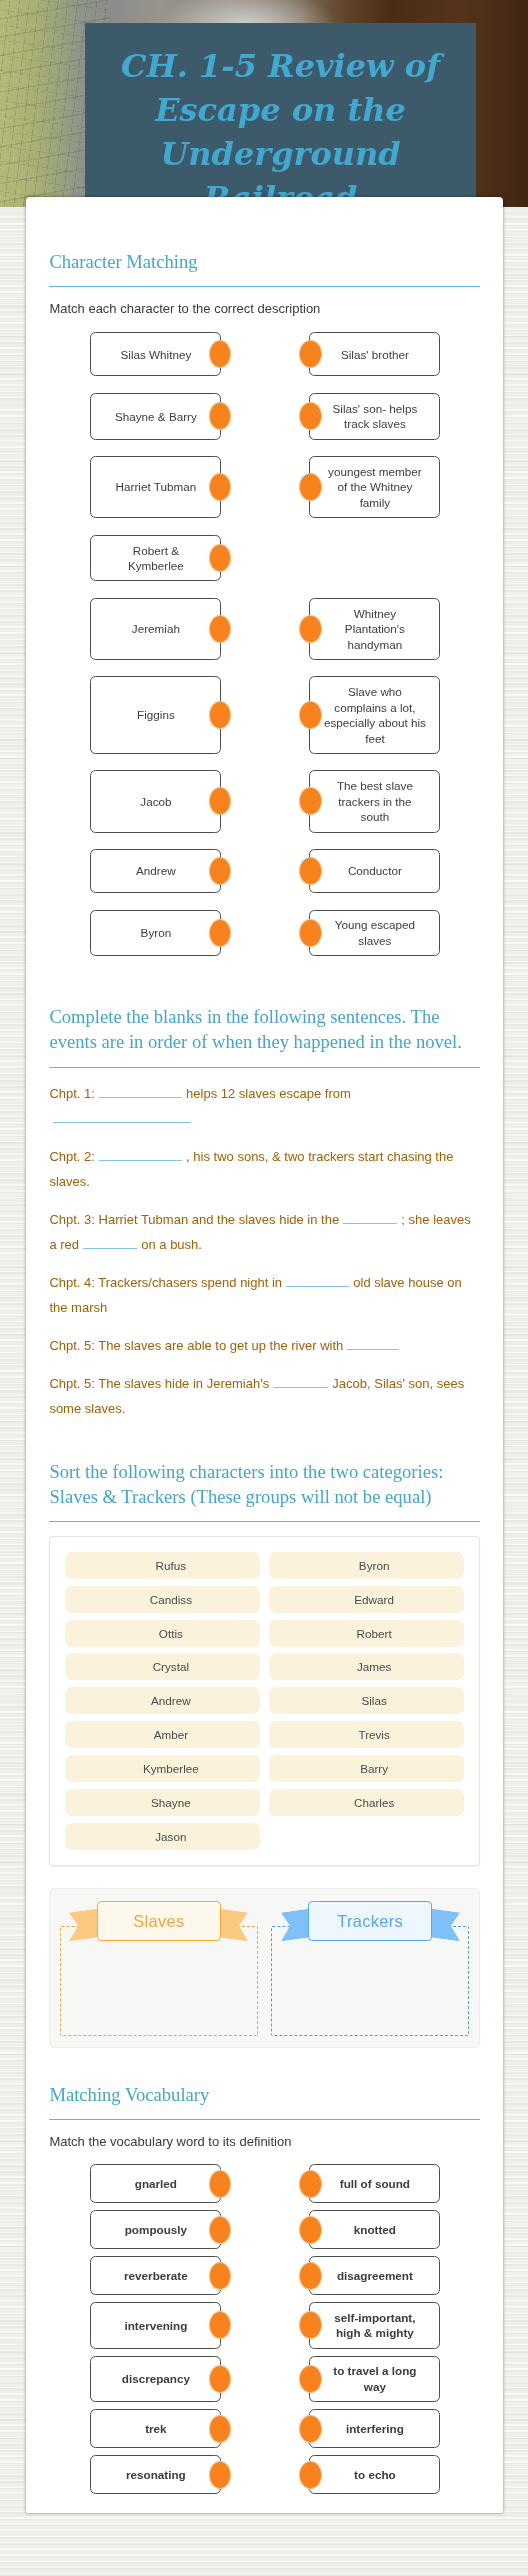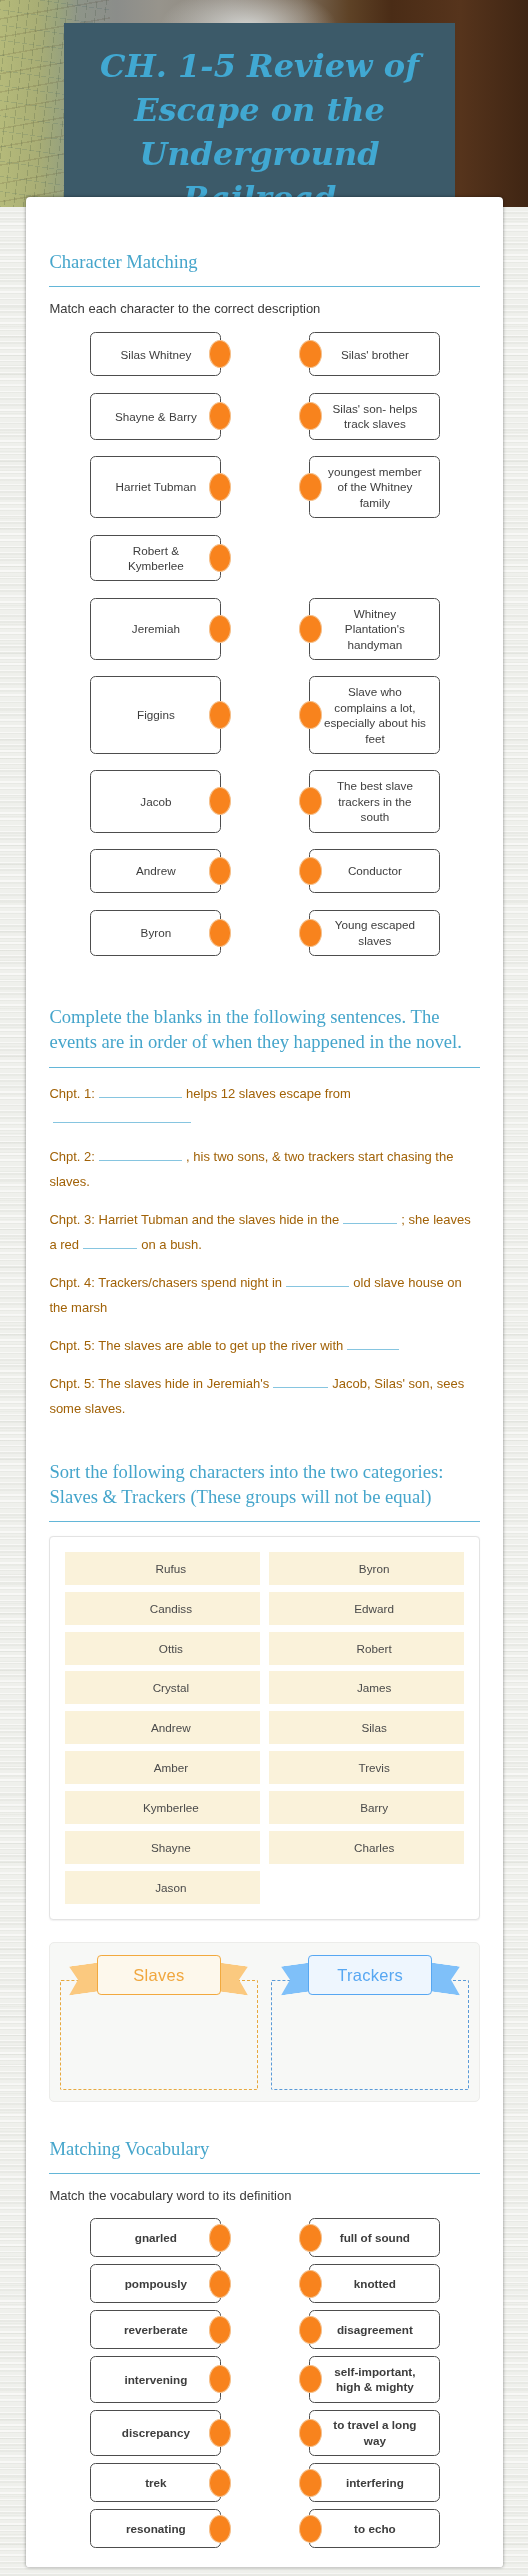--- a/index.html
+++ b/index.html
@@ -24,21 +24,21 @@
     background:
       repeating-linear-gradient(97deg, rgba(40,60,40,.35) 0 0.7px, rgba(0,0,0,0) 0.7px 9.6px),
       repeating-linear-gradient(8deg, rgba(40,80,90,.30) 0 0.7px, rgba(0,0,0,0) 0.7px 15px),
       repeating-linear-gradient(170deg, rgba(60,40,20,.25) 0 1.4px, rgba(0,0,0,0) 1.4px 18px);
   }
   .header-glare{
     position:absolute;left:30%;top:-13.8px;width:179px;height:83px;
     background:radial-gradient(ellipse at center, rgba(235,240,240,.75), rgba(235,240,240,0) 70%);
   }
   .title-panel{
-    position:absolute;left:64px;top:23px;width:391px;height:200px;
+    position:absolute;left:85px;top:23px;width:391px;height:200px;
     background:#3c5a69;text-align:center;padding-top:20.7px;box-sizing:border-box;
   }
   .title-line{
     font-family:"DejaVu Serif", serif;font-style:italic;font-weight:bold;
     color:#41a8d2;font-size:32px;line-height:44px;white-space:nowrap;
   }
   
   .card{
     position:relative;z-index:2;width:477px;margin:-10.3px auto 0 26px;
     background:#ffffff;border-radius:4.1px 4.1px 2.8px 2.8px;
@@ -76,21 +76,21 @@
     border-bottom:1.4px solid #86c5e0;margin:0 4.1px;
   }
   
   .sort-section{margin-top:38px;}
   .sort-card{
     margin-top:13.8px;background:#fff;border:0.7px solid #e3e3e3;border-radius:4.1px;
     box-shadow:0 0.7px 1.4px rgba(0,0,0,.06);padding:15px;box-sizing:border-box;
     display:grid;grid-template-columns:1fr 1fr;gap:6.9px 8.3px;
   }
   .sort-tile{
-    background:#faf2da;border-radius:0;height:33px;
+    background:#faf2da;border-radius:7px;height:27px;
     display:flex;align-items:center;justify-content:center;
     color:#4a4a4a;font-size:11.7px;padding-left:16px;
   }
   
   .banner-card{
     margin-top:22px;background:#f7f8f6;border:0.7px solid #ececea;border-radius:5px;
     height:160px;box-sizing:border-box;display:flex;gap:8.3px;padding:6.9px;
     position:relative;
   }
   .banner-half{position:relative;flex:1;}

